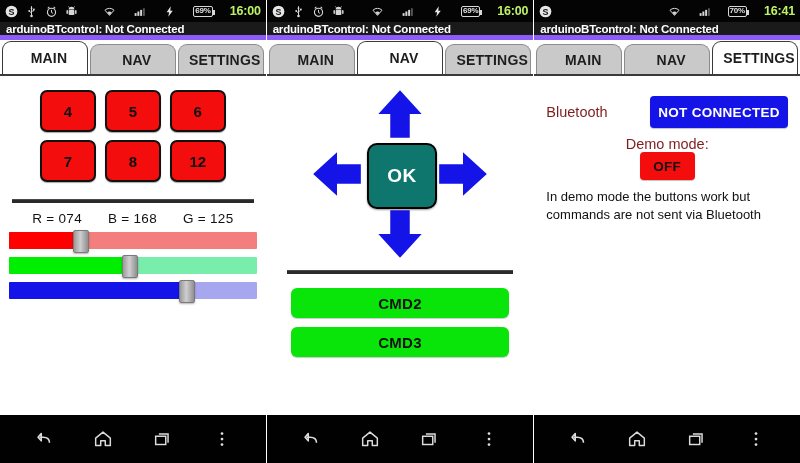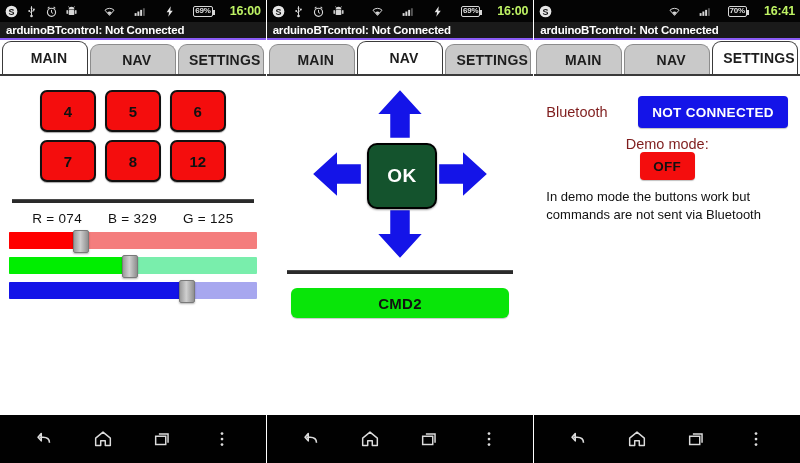--- a/index.html
+++ b/index.html
@@ -17,21 +17,21 @@
   .sb-ico{width:13px;height:13px;display:block;}
   .sb-ico svg{display:block;}
   .batt{display:flex;align-items:center;border:1.5px solid #d8d8d8;border-radius:2px;
         height:11px;padding:0 1px;box-sizing:border-box;position:relative;}
   .batt .pct{color:#e2e2e2;font-size:8px;font-weight:bold;line-height:1;letter-spacing:-.2px;}
   .batt:after{content:"";position:absolute;right:-3px;top:3px;width:2px;height:5px;background:#d8d8d8;}
   .clock{color:#bef264;font-size:12.5px;font-weight:bold;letter-spacing:-.2px;}
 
   
   .titlebar{height:18px;background:#1a1a1a;display:flex;align-items:center;
-            padding:0 6px;box-sizing:border-box;border-bottom:2px solid #8b5cf6;}
+            padding:0 6px;box-sizing:border-box;border-bottom:5px solid #8b5cf6;}
   .titlebar span{color:#ffffff;font-size:11.5px;font-weight:bold;letter-spacing:-.2px;}
 
   
   .tabbar{height:34px;display:flex;align-items:flex-end;background:#ffffff;
           position:relative;padding-left:2px;box-sizing:border-box;}
   .tab{flex:1;height:30px;display:flex;align-items:center;justify-content:center;
        border-radius:9px 9px 0 0;background:#c9c9c9;border:1px solid #8c8c8c;
        border-bottom:none;margin-right:2px;box-sizing:border-box;position:relative;z-index:1;}
   .tab.active{background:#ffffff;height:33px;border:1px solid #3a3a3a;border-bottom:none;z-index:3;}
   .tab span{font-size:14px;font-weight:bold;color:#1d1d1d;letter-spacing:.2px;padding-left:8px;}
@@ -62,39 +62,39 @@
                  box-shadow:0 1px 2px rgba(0,0,0,.3);}
 
   
   .dpad{position:relative;width:190px;height:172px;margin:12px auto 0 auto;}
   .arrow{position:absolute;width:52px;height:52px;}
   .arrow svg{width:100%;height:100%;display:block;}
   .ar-up{left:69px;top:0;}
   .ar-down{left:69px;top:120px;}
   .ar-left{left:6px;top:60px;}
   .ar-right{left:132px;top:60px;}
-  .okbtn{position:absolute;left:62px;top:55px;width:66px;height:62px;background:#14532d;
+  .okbtn{position:absolute;left:62px;top:55px;width:66px;height:62px;background:#0f766e;
          border:2.5px solid #000;border-radius:10px;display:flex;align-items:center;
          justify-content:center;box-shadow:0 1px 2px rgba(0,0,0,.4);}
   .okbtn span{color:#fff;font-size:19px;font-weight:bold;letter-spacing:.5px;}
 
   .hr2{height:3px;background:#2a2a2a;margin:10px 20px 0 20px;border-top:1px solid #4a4a4a;}
 
   .cmds{padding:14px 24px 0 24px;}
   .cmdbtn{height:30px;background:#09e509;border-radius:6px;display:flex;align-items:center;
           justify-content:center;margin-bottom:9px;box-shadow:0 1px 1px rgba(0,0,0,.22);}
   .cmdbtn span{font-size:15px;font-weight:bold;color:#111;letter-spacing:.3px;}
 
   
   .setrow{display:flex;align-items:center;padding:0 12px;height:44px;margin-top:14px;}
   .setrow .lbl{font-size:14.5px;color:#7f1d1d;flex:1;}
   .pill{border-radius:4px;display:flex;align-items:center;justify-content:center;
         box-shadow:0 1px 1px rgba(0,0,0,.25);}
   .pill span{font-size:13.5px;font-weight:bold;color:#fff;letter-spacing:.3px;}
-  .pill.bt{background:#1414e8;width:150px;height:32px;}
+  .pill.bt{background:#1414e8;width:138px;height:32px;}
   .pill.demo{background:#f40d0d;width:55px;height:34px;}
   .pill.demo span{color:#111;}
   .note{padding:8px 12px 0 12px;font-size:13px;color:#111;line-height:1.35;}
 
   
   .navbar{height:48px;background:#010101;display:flex;align-items:center;
           justify-content:space-around;padding:0 14px;box-sizing:border-box;}
   .navbtn{width:34px;height:34px;display:flex;align-items:center;justify-content:center;}
   .navbtn svg{display:block;}
 </style>
@@ -204,21 +204,21 @@
           </div>
         <div class="numbtn">
             <span>12</span>
           </div>
       </div>
 
       <div class="hr"></div>
 
       <div class="rgbrow">
         <span>R = 074</span>
-        <span>B = 329</span>
+        <span>B = 168</span>
         <span>G = 125</span>
       </div>
 
       <div class="sliders">
         <div class="slider" style="background:#f47d7d;">
           <div class="fill" style="background:#ff0000;width:29%;"></div>
           <div class="thumb" style="left:29%;"></div>
         </div>
         <div class="slider" style="background:#79eeac;">
           <div class="fill" style="background:#00ee00;width:49%;"></div>
@@ -369,20 +369,23 @@
             <span>OK</span>
           </div>
       </div>
 
       <div class="hr2"></div>
 
       <div class="cmds">
         <div class="cmdbtn">
             <span>CMD2</span>
           </div>
+        <div class="cmdbtn">
+            <span>CMD3</span>
+          </div>
       </div>
     </div>
 
     <div class="navbar">
       <div class="navbtn">
           <svg width="22" height="22" viewBox="0 0 24 24">
             <path d="M18 16c0-4-3-6-7-6H7" fill="none" stroke="#dcdcdc" stroke-width="1.7"></path>
             <path d="M9 6L5.5 10 9 14z" fill="none" stroke="#dcdcdc" stroke-width="1.7" stroke-linejoin="round"></path>
           </svg>
         </div>

